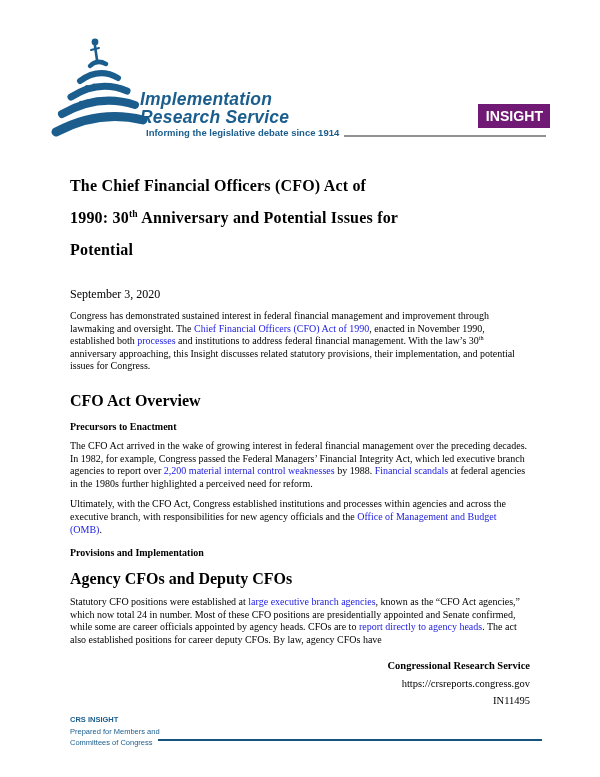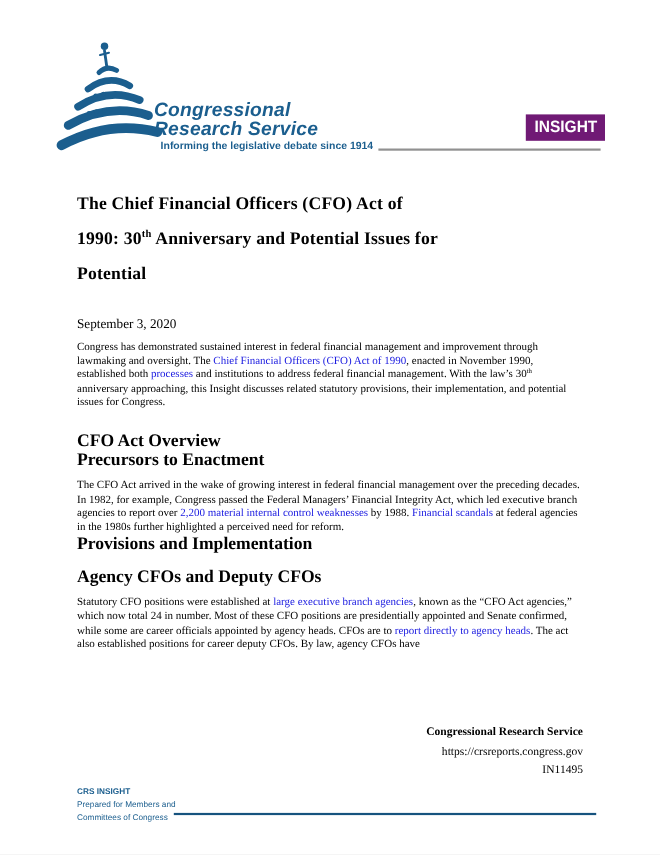--- a/index.html
+++ b/index.html
@@ -28,21 +28,21 @@
   }
   .badge span{display:inline-block;transform:scaleX(.94);}
   
   .doc{position:absolute;left:70px;top:170px;width:460px;}
   .title{font-size:16px;font-weight:bold;line-height:32px;letter-spacing:.2px;}
   .title sup{font-size:60%;line-height:0;vertical-align:super;}
   .date{margin-top:21px;font-size:12px;}
   .para{margin:8px 0 0 0;font-size:10px;line-height:12.6px;}
   .para sup{font-size:62%;line-height:0;vertical-align:super;}
   .h1{margin-top:19px;font-size:16px;font-weight:bold;}
-  .h2{font-size:16px;font-weight:bold;}
+  .h2{margin-top:11px;font-size:10px;font-weight:bold;}
   .h3{margin-top:12px;font-size:16px;font-weight:bold;}
   .link{color:#1a1ae0;text-decoration:none;cursor:pointer;}
   
   .footer-right{
     position:absolute;right:70px;top:657px;text-align:right;
     font-size:10.5px;line-height:17.5px;
   }
   .footer-right .bold{font-weight:bold;}
   .footer-left{
     position:absolute;left:70px;top:714px;right:58px;
@@ -73,41 +73,42 @@
         <circle cx="45" cy="8" r="3.4"></circle>
         <circle cx="37" cy="53" r="2.1"></circle>
           <circle cx="44" cy="51.5" r="2.1"></circle>
         <circle cx="31" cy="69" r="2.2"></circle>
           <circle cx="38" cy="67.5" r="2.2"></circle>
           <circle cx="45" cy="66.5" r="2.2"></circle>
       </g>
     </svg>
   </div>
   <div class="wordmark">
-    <div>Congressional</div>
+    <div>Implementation</div>
     <div>Research Service</div>
   </div>
   <div class="tagline">Informing the legislative debate since 1914</div>
   <div class="rule-top"></div>
   <div class="badge">
     <span>INSIGHT</span>
   </div>
 
   <div class="doc">
     <div class="title">
       <div>The Chief Financial Officers (CFO) Act of</div>
       <div><span>1990: 30</span><sup>th</sup><span> Anniversary and Potential Issues for</span></div>
       <div>Potential</div>
     </div>
     <div class="date">September 3, 2020</div>
     <div id="content-root">
         <p class="para"><span>Congress has demonstrated sustained interest in federal financial management and improvement through lawmaking and oversight. The </span><a class="link" href="#">Chief Financial Officers (CFO) Act of 1990</a><span>, enacted in November 1990, established both </span><a class="link" href="#">processes</a><span> and institutions to address federal financial management. With the law’s 30</span><sup>th</sup><span> anniversary approaching, this Insight discusses related statutory provisions, their implementation, and potential issues for Congress.</span></p>
         <div class="h1">CFO Act Overview</div>
         <div class="h2">Precursors to Enactment</div>
         <p class="para"><span>The CFO Act arrived in the wake of growing interest in federal financial management over the preceding decades. In 1982, for example, Congress passed the Federal Managers’ Financial Integrity Act, which led executive branch agencies to report over </span><a class="link" href="#">2,200 material internal control weaknesses</a><span> by 1988. </span><a class="link" href="#">Financial scandals</a><span> at federal agencies in the 1980s further highlighted a perceived need for reform.</span></p>
+        <p class="para"><span>Ultimately, with the CFO Act, Congress established institutions and processes within agencies and across the executive branch, with responsibilities for new agency officials and the </span><a class="link" href="#">Office of Management and Budget (OMB)</a><span>.</span></p>
         <div class="h2">Provisions and Implementation</div>
         <div class="h3">Agency CFOs and Deputy CFOs</div>
         <p class="para"><span>Statutory CFO positions were established at </span><a class="link" href="#">large executive branch agencies</a><span>, known as the “CFO Act agencies,” which now total 24 in number. Most of these CFO positions are presidentially appointed and Senate confirmed, while some are career officials appointed by agency heads. CFOs are to </span><a class="link" href="#">report directly to agency heads</a><span>. The act also established positions for career deputy CFOs. By law, agency CFOs have</span></p>
       </div>
   </div>
 
   <div class="footer-right">
     <div class="bold">Congressional Research Service</div>
     <div>https://crsreports.congress.gov</div>
     <div>IN11495</div>

